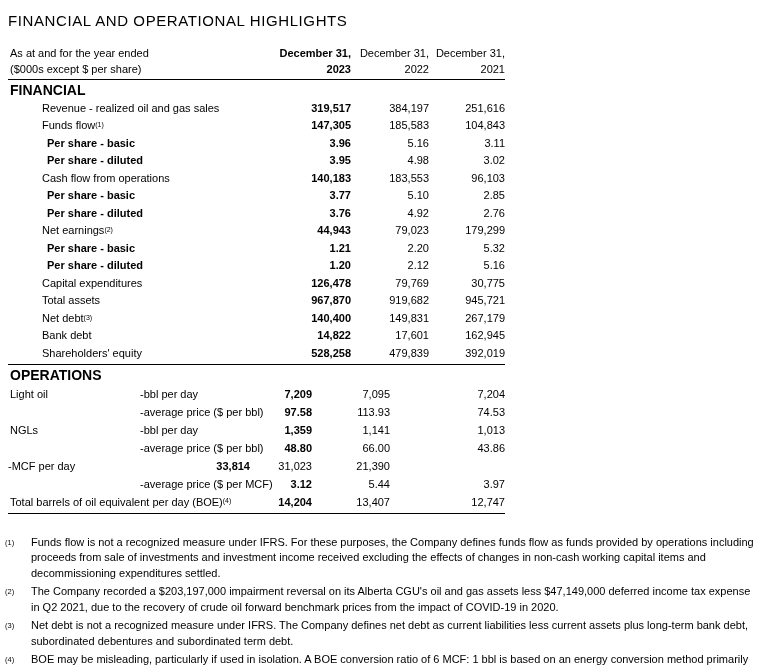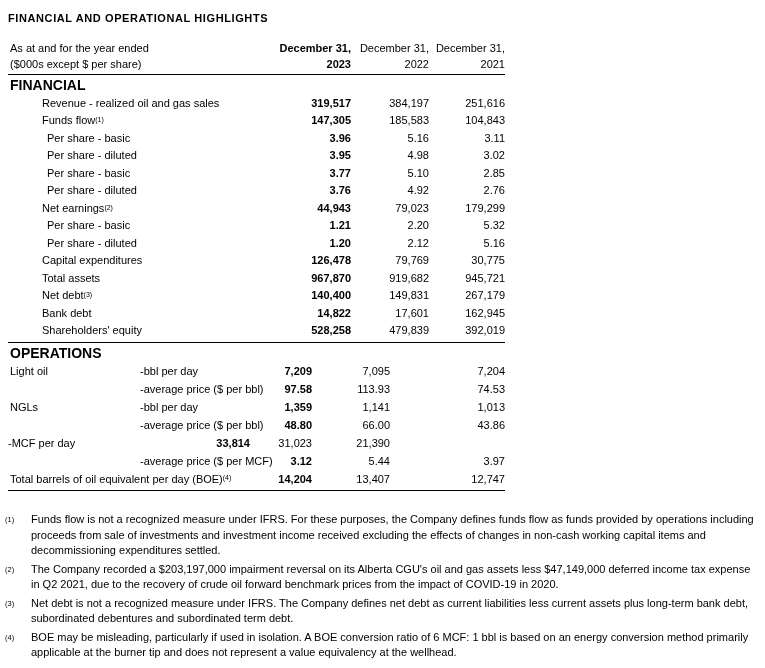--- a/index.html
+++ b/index.html
@@ -6,21 +6,21 @@
   body {
     width:765px; height:668px;
     font-family:"Liberation Sans", sans-serif;
     color:#000000;
     -webkit-font-smoothing:antialiased;
   }
   .page { position:relative; width:765px; height:668px; overflow:hidden; }
 
   .title {
     margin:12px 0 16px 8px;
-    font-size:11px; font-weight:bold; letter-spacing:0.6px;
+    font-size:15px; font-weight:normal; letter-spacing:0.6px;
   }
 
   .table { margin:15px 0 0 8px; width:497px; }
 
   
   .hdr-row {
     display:grid;
     grid-template-columns:232px 111px 78px 76px;
     border-bottom:1px solid #000;
     padding-bottom:2px;
@@ -32,21 +32,21 @@
 
   .section-label {
     font-weight:bold; font-size:14px; line-height:17.5px; padding:2px 0 0 2px;
   }
 
   .frow {
     display:grid; grid-template-columns:232px 111px 78px 76px;
     font-size:11px; line-height:17.5px;
   }
   .frow .lbl { padding-left:2px; white-space:nowrap;margin-left:32px; }
-  .frow .lbl.ind { padding-left:7px; }
+  .frow .lbl.ind { padding-left:7px;font-weight:bold; }
 
   .orow {
     display:grid; grid-template-columns:132px 110px 62px 78px 115px;
     font-size:11px; line-height:18px;
   }
   .orow .lbl { padding-left:2px; white-space:nowrap; }
   .orow .unit { white-space:nowrap; }
   .orow .span2 { grid-column:1 / span 2; }
 
   .val { text-align:right; white-space:nowrap; }
@@ -111,20 +111,26 @@
           <div class="lbl ind">Per share - basic</div>
           <div class="val b">3.96</div>
           <div class="val">5.16</div>
           <div class="val">3.11</div>
         </div>
         <div class="frow">
           <div class="lbl ind">Per share - diluted</div>
           <div class="val b">3.95</div>
           <div class="val">4.98</div>
           <div class="val">3.02</div>
+        </div>
+        <div class="frow">
+          <div class="lbl">Cash flow from operations</div>
+          <div class="val b">140,183</div>
+          <div class="val">183,553</div>
+          <div class="val">96,103</div>
         </div>
         <div class="frow">
           <div class="lbl ind">Per share - basic</div>
           <div class="val b">3.77</div>
           <div class="val">5.10</div>
           <div class="val">2.85</div>
         </div>
         <div class="frow">
           <div class="lbl ind">Per share - diluted</div>
           <div class="val b">3.76</div>

